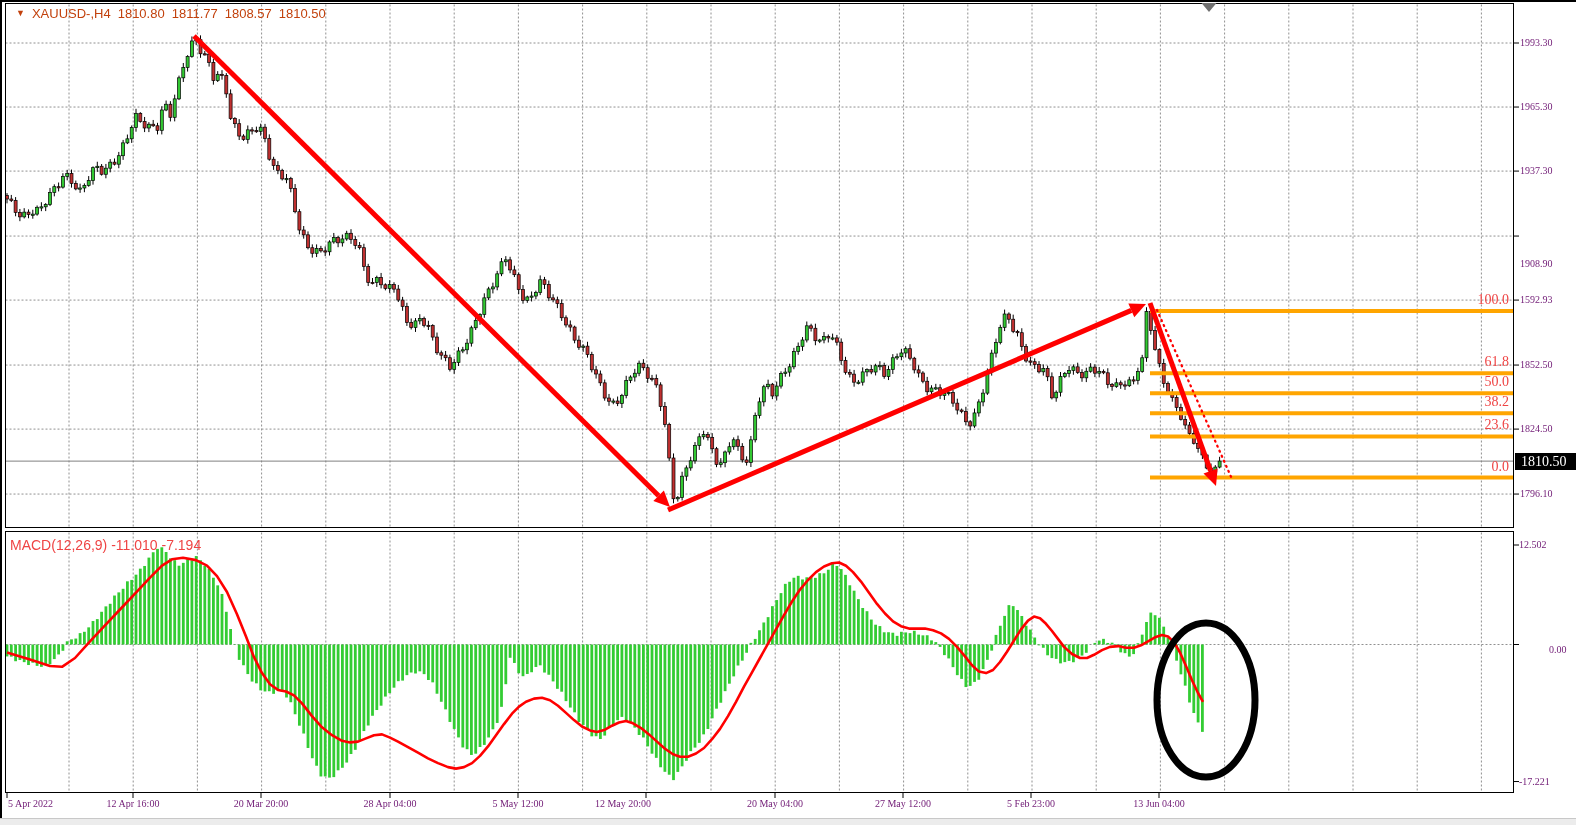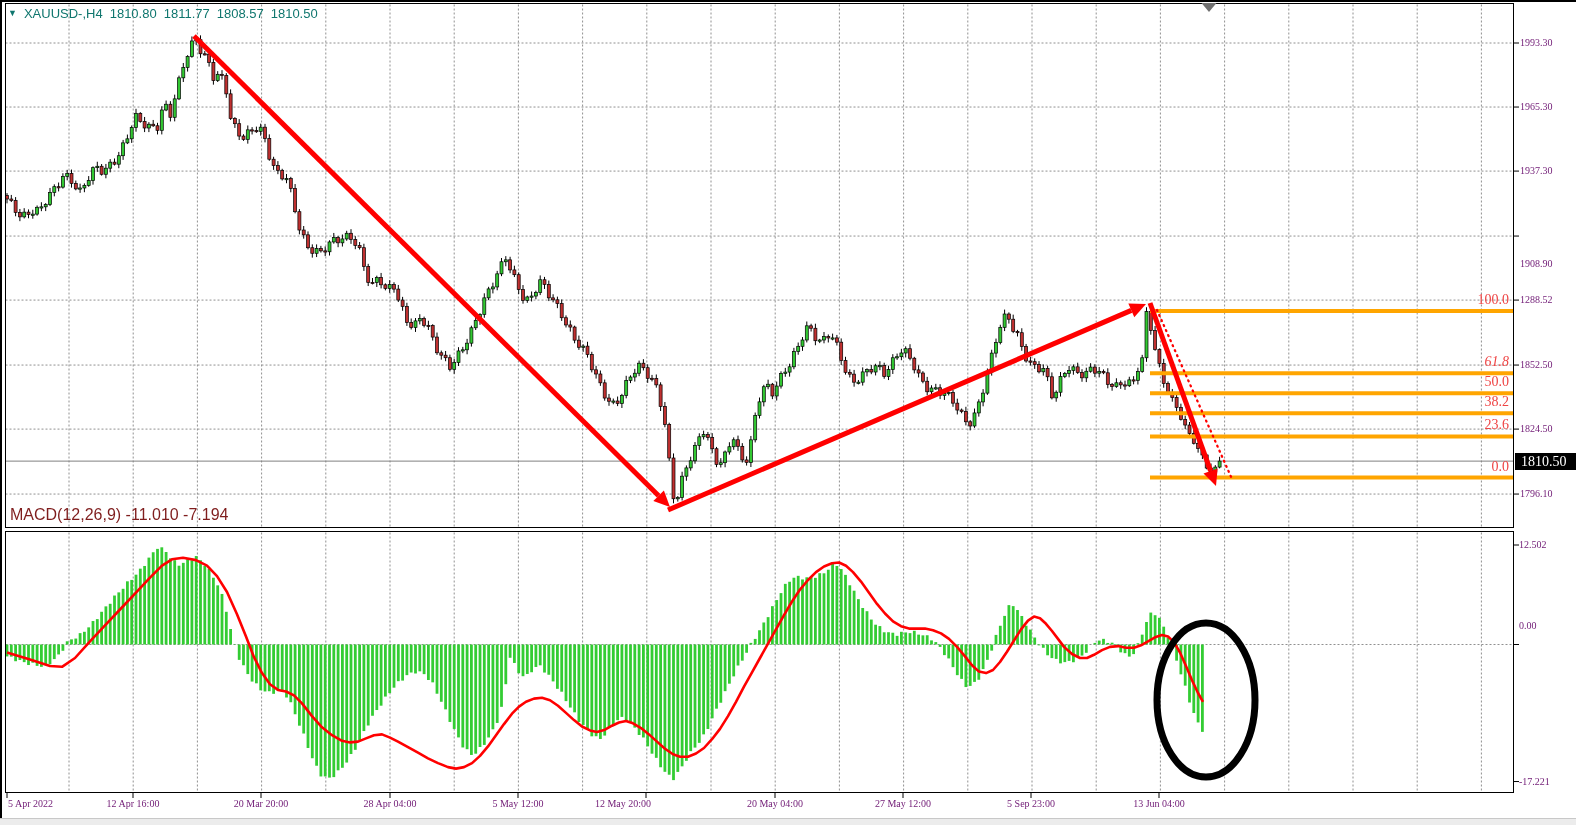--- a/index.html
+++ b/index.html
@@ -5,24 +5,24 @@
   html,body{margin:0;padding:0;background:#fff;}
   body{width:1576px;height:825px;overflow:hidden;font-family:"Liberation Sans",sans-serif;}
   #root{position:relative;width:1576px;height:825px;background:#fff;}
   #cv{position:absolute;left:0;top:0;}
   .axis-label{position:absolute;font-family:Liberation Serif, serif;font-size:10px;color:#701a75;white-space:nowrap;line-height:1;}
   .price-label{left:1520px;transform:translateY(-50%);}
   .macd-price-label{left:1519px;transform:translateY(-50%);}
   .time-label{top:799px;transform:translateX(-50%);}
   .time-label.left{transform:none;}
   .fib-label{position:absolute;font-family:"Liberation Serif",serif;font-size:14px;color:#ef4444;transform:translate(-100%,-100%);line-height:1;}
-  #title{position:absolute;left:8px;top:6px;font-size:13px;color:#0f766e;white-space:nowrap;}
+  #title{position:absolute;left:16px;top:6px;font-size:13px;color:#c2410c;white-space:nowrap;}
   #title .tri{font-size:9px;vertical-align:2px;margin-right:7px;}
   #title .num{margin-left:7px;}
-  #macd-label{position:absolute;left:10px;top:506px;font-size:16px;color:#7f1d1d;white-space:nowrap;}
+  #macd-label{position:absolute;left:10px;top:537px;font-size:14px;color:#ef4444;white-space:nowrap;}
   #price-badge{position:absolute;left:1515px;width:61px;background:#000;color:#fff;font-family:"Liberation Serif",serif;font-size:14px;line-height:17px;padding-left:6px;box-sizing:border-box;}
   #bottom-strip{position:absolute;left:0;top:818px;width:1576px;height:7px;background:#ececec;border-top:1px solid #c8c8c8;}
 </style>
 </head>
 <body>
 
 <div id="root">
 
   <svg id="cv" width="1576" height="825">
       <line x1="69" y1="4.5" x2="69" y2="526.5" stroke="#909090" stroke-width="1" stroke-dasharray="2 2"></line>
@@ -978,45 +978,45 @@
 
   <div id="macd-label">MACD(12,26,9) -11.010 -7.194</div>
 
   <div id="price-badge" style="top: 452.618px;">1810.50</div>
 
   <div id="price-axis">
       <div class="axis-label price-label" style="top: 43px;">1993.30</div>
       <div class="axis-label price-label" style="top: 107.044px; text-align: right;">1965.30</div>
       <div class="axis-label price-label" style="top: 171.089px;">1937.30</div>
       <div class="axis-label price-label" style="top: 236.048px; margin-top: 28px;">1908.90</div>
-      <div class="axis-label price-label" style="top: 300.093px;">1288.52</div>
+      <div class="axis-label price-label" style="top: 300.093px;">1592.93</div>
       <div class="axis-label price-label" style="top: 365.052px;">1852.50</div>
       <div class="axis-label price-label" style="top: 429.096px;">1824.50</div>
       <div class="axis-label price-label" style="top: 494.056px;">1796.10</div>
     </div>
   <div id="macd-axis">
       <div class="axis-label macd-price-label" style="top: 545.009px;">12.502</div>
-      <div class="axis-label macd-price-label" style="top: 626px;">0.00</div>
+      <div class="axis-label macd-price-label" style="top: 650px; margin-left: 30px;">0.00</div>
       <div class="axis-label macd-price-label" style="top: 781.545px;">-17.221</div>
     </div>
   <div id="time-axis">
       <div class="axis-label time-label left" style="left: 8px;">5 Apr 2022</div>
       <div class="axis-label time-label" style="left: 133px;">12 Apr 16:00</div>
       <div class="axis-label time-label" style="left: 261px;">20 Mar 20:00</div>
       <div class="axis-label time-label" style="left: 390px;">28 Apr 04:00</div>
       <div class="axis-label time-label" style="left: 518px;">5 May 12:00</div>
       <div class="axis-label time-label" style="left: 623px;">12 May 20:00</div>
       <div class="axis-label time-label" style="left: 775px;">20 May 04:00</div>
       <div class="axis-label time-label" style="left: 903px;">27 May 12:00</div>
-      <div class="axis-label time-label" style="left: 1031px;">5 Sep 23:00</div>
+      <div class="axis-label time-label" style="left: 1031px;">5 Feb 23:00</div>
       <div class="axis-label time-label" style="left: 1159px;">13 Jun 04:00</div>
     </div>
   <div id="fib-labels">
       <div class="fib-label" style="left: 1509px; top: 307.072px;">100.0</div>
-      <div class="fib-label" style="left: 1509px; top: 369.286px; font-style: italic;">61.8</div>
+      <div class="fib-label" style="left: 1509px; top: 369.286px;">61.8</div>
       <div class="fib-label" style="left: 1509px; top: 389.186px;">50.0</div>
       <div class="fib-label" style="left: 1509px; top: 409.314px;">38.2</div>
       <div class="fib-label" style="left: 1509px; top: 432.416px;">23.6</div>
       <div class="fib-label" style="left: 1509px; top: 473.587px;">0.0</div>
     </div>
 
   <div id="bottom-strip"></div>
 </div>
 
 </body></html>

